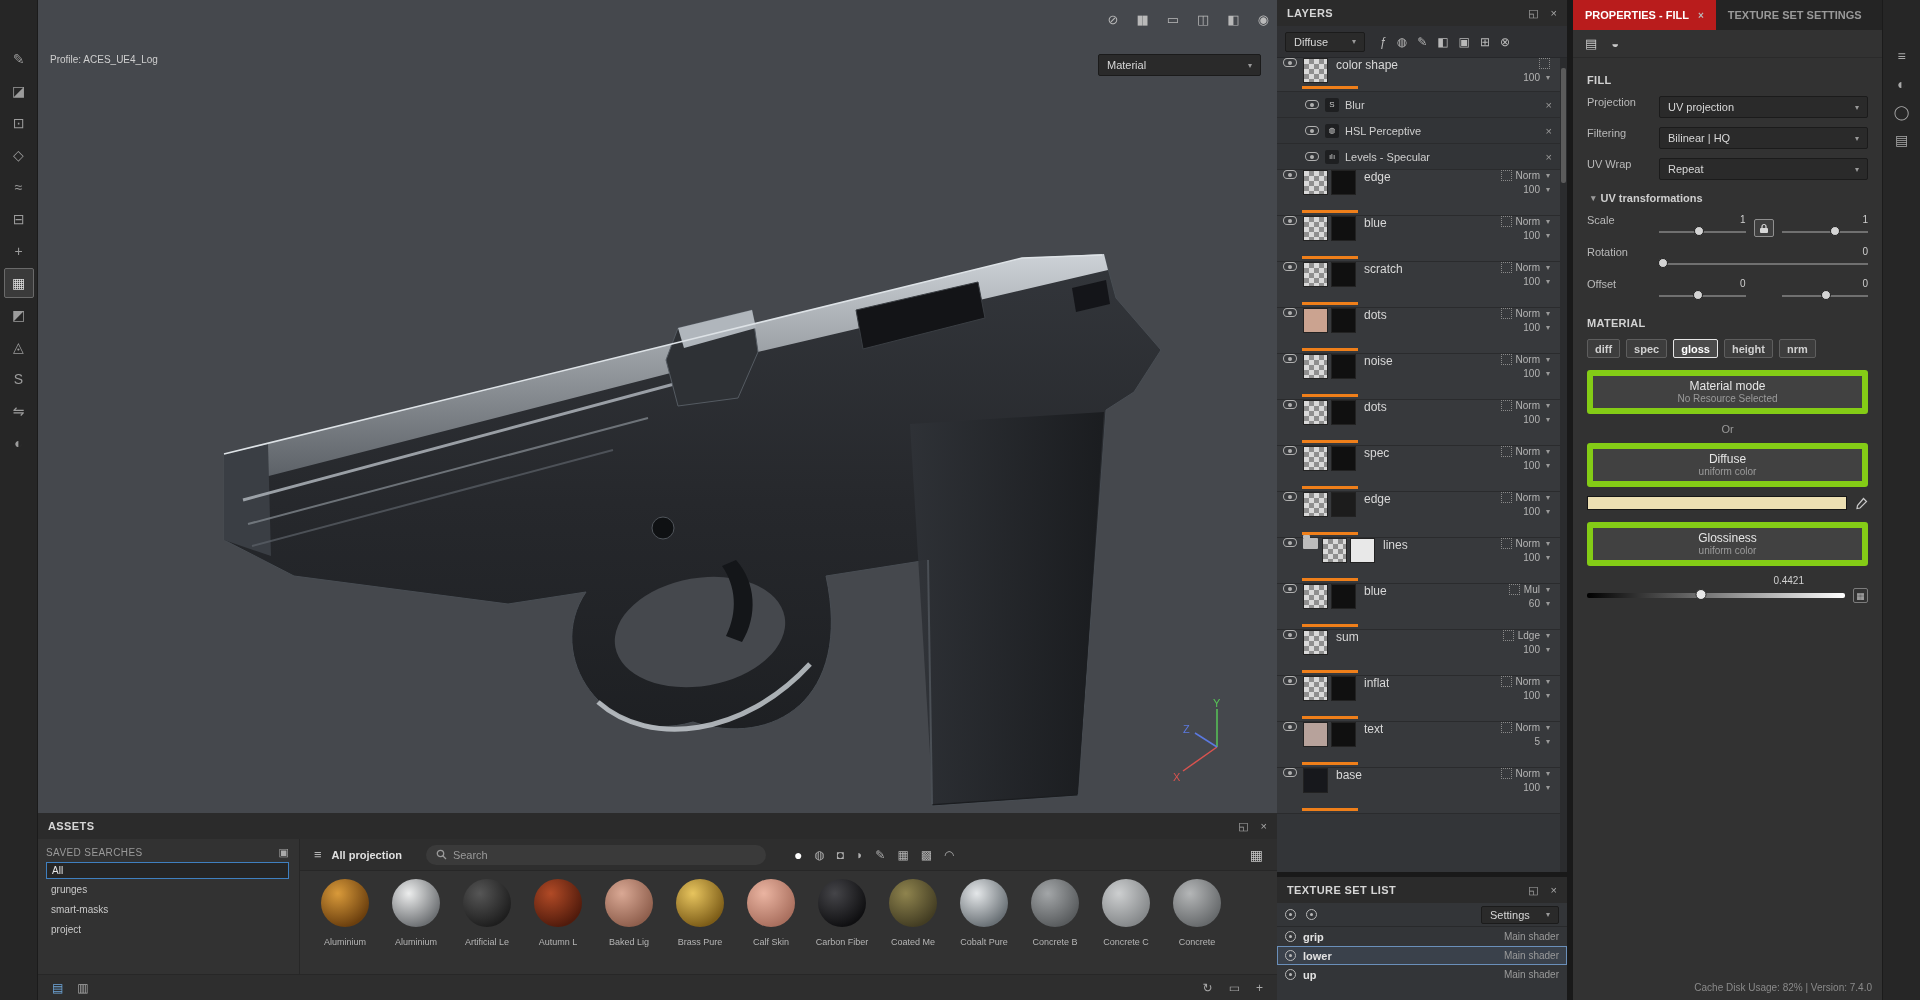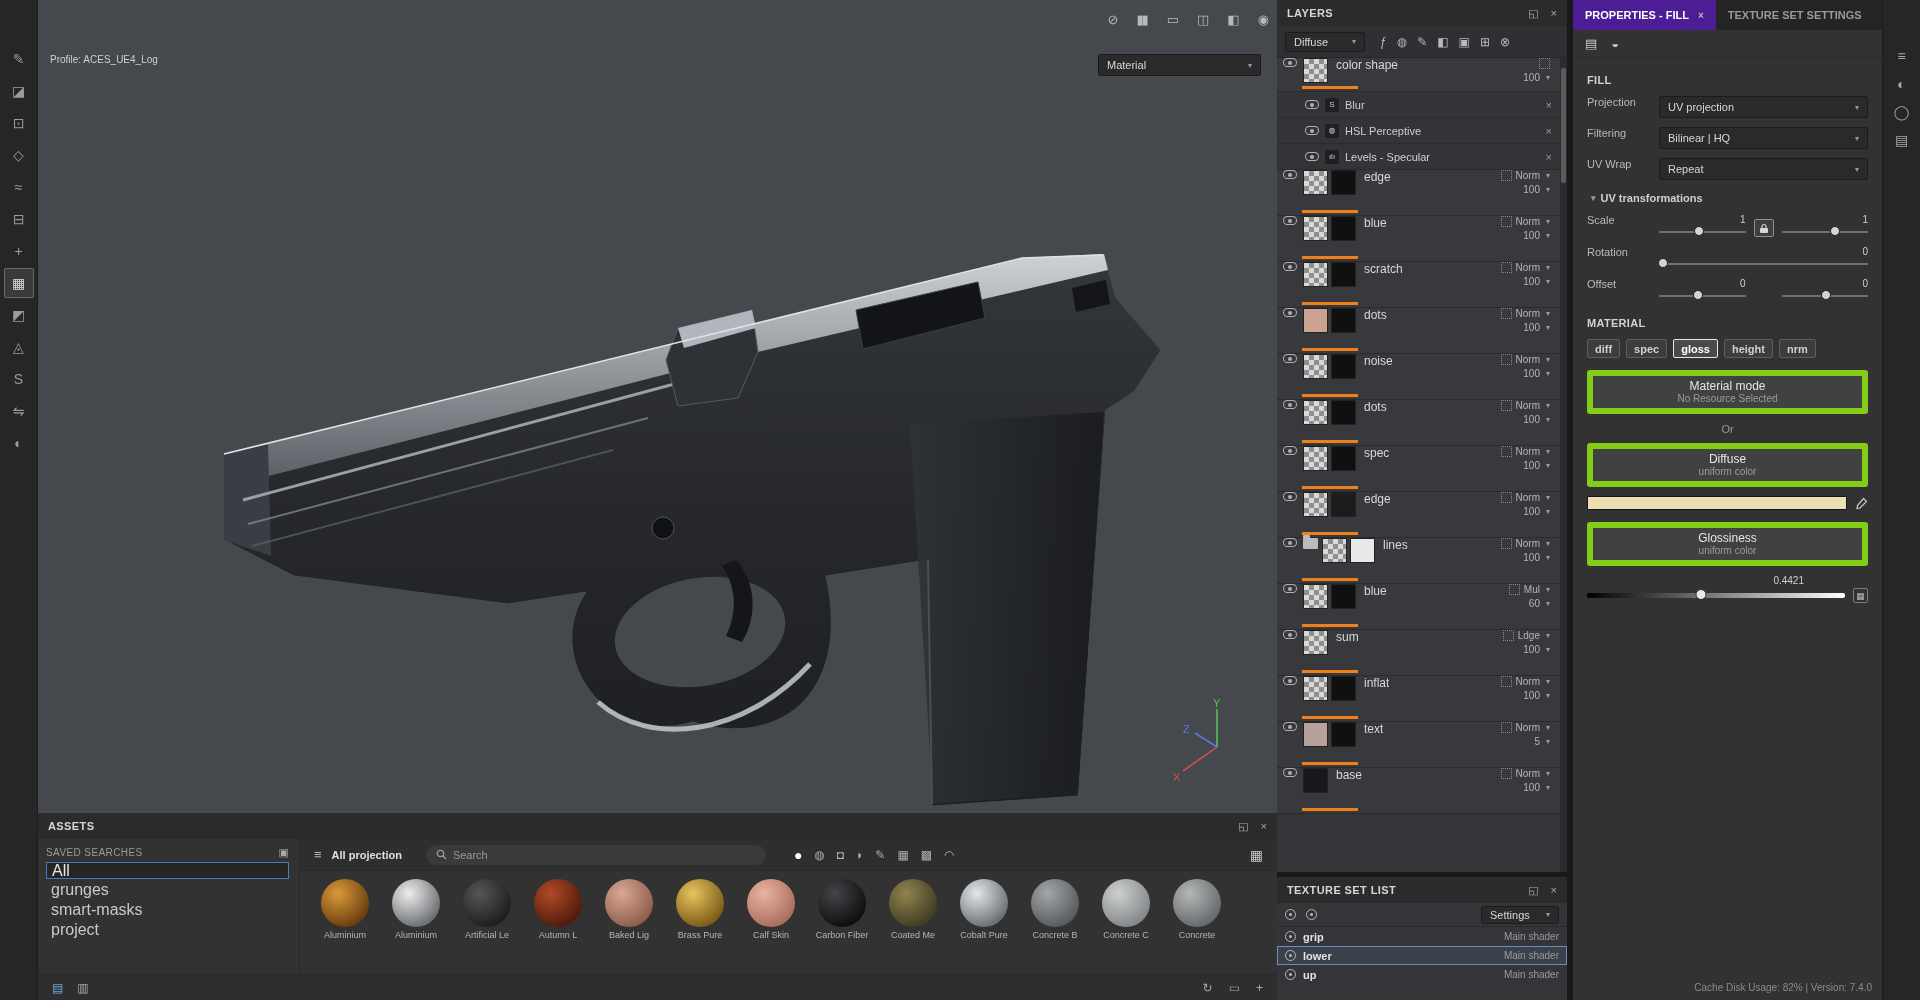--- a/index.html
+++ b/index.html
@@ -32,35 +32,35 @@
   .ptitle { font-size:11px; font-weight:bold; color:#d6d6d6; letter-spacing:.4px; }
   .phead-ics { margin-left:auto; display:flex; gap:12px; color:#a9a9a9; font-size:11px; }
 
   
   .assets { position:absolute; left:38px; top:813px; width:1239px; height:187px; background:#323232; }
   .assets-body { position:absolute; top:26px; bottom:26px; left:0; right:0; display:flex; }
   .saved-col { width:262px; border-right:1px solid #272727; padding:7px 10px 0 8px; }
   .saved-cap { display:flex; align-items:center; }
   .saved-label { font-size:10px; color:#9a9a9a; letter-spacing:.4px; }
   .save-ic { margin-left:auto; color:#a9a9a9; font-size:11px; }
-  .ssearch { height:17px; line-height:16px; font-size:16px; color:#c9c9c9; padding:0 5px; margin-top:3px; }
+  .ssearch { height:17px; line-height:16px; font-size:10px; color:#c9c9c9; padding:0 5px; margin-top:3px; }
   .ssearch.sel { background:#252525; border:1px solid #3f7fbf; color:#e6e6e6; }
   .lib-col { flex:1; display:flex; flex-direction:column; }
   .lib-toolbar { height:32px; background:#2e2e2e; display:flex; align-items:center; gap:10px; padding:0 14px; border-bottom:1px solid #272727; }
   .menu-ic { color:#b5b5b5; font-size:13px; }
   .lib-name { font-size:11px; font-weight:bold; color:#e0e0e0; display:flex; align-items:center; gap:4px; }
   .searchbox { width:340px; height:20px; background:#3a3a3a; border-radius:10px; display:flex; align-items:center; gap:6px; padding:0 10px; margin-left:14px; }
   .searchbox input { flex:1; background:transparent; border:none; outline:none; color:#d5d5d5; font-size:11px; font-family:"Liberation Sans",sans-serif; }
   .searchbox input::placeholder { color:#9a9a9a; }
   .f-icons { display:flex; gap:12px; margin-left:18px; align-items:center; }
   .f-ic { color:#b0b0b0; font-size:12px; }
   .f-ic.active { color:#ffffff; font-size:14px; }
   .grid-ic { margin-left:auto; color:#c5c5c5; font-size:14px; }
   .mat-strip { display:flex; gap:9px; padding:8px 14px 0 14px; overflow:hidden; }
-  .mat { width:62px; display:flex; flex-direction:column; align-items:center; gap:3px; }
+  .mat { width:62px; display:flex; flex-direction:column; align-items:center; gap:10px; }
   .sphere { width:48px; height:48px; border-radius:50%; }
   .mlabel { width:60px; font-size:9px; color:#b5b5b5; text-align:center; white-space:nowrap; overflow:hidden; text-overflow:ellipsis; }
   .assets-foot { position:absolute; left:0; right:0; bottom:0; height:26px; background:#2e2e2e; border-top:1px solid #272727;
                  display:flex; align-items:center; padding:0 14px; }
   .a-ic { color:#a9a9a9; font-size:12px; margin-right:14px; }
   .a-ic.active { color:#6fa8dc; }
   .av-right { margin-left:auto; display:flex; gap:16px; }
   .av-right .a-ic { margin-right:0; }
 
   
@@ -103,21 +103,21 @@
   .settings-dd { margin-left:auto; width:78px; height:18px; }
   .ts-row { height:19px; display:flex; align-items:center; gap:7px; padding:0 8px; }
   .ts-row.sel { background:#3a414b; box-shadow:inset 0 0 0 1px #6a8fba; }
   .ts-name { font-size:11px; font-weight:bold; color:#e2e2e2; }
   .ts-shader { margin-left:auto; font-size:10px; color:#9a9a9a; }
 
   
   .props { position:absolute; left:1573px; top:0; width:309px; height:1000px; background:#323232; }
   .ptabs { height:30px; background:#242424; display:flex; }
   .ptab { padding:0 12px; display:flex; align-items:center; font-size:11px; font-weight:bold; }
-  .ptab.active { background:#4c1d95; color:#ffffff; }
+  .ptab.active { background:#b91c1c; color:#ffffff; }
   .ptab .x { margin-left:9px; font-size:10px; color:#b9b9b9; }
   .ptab.inactive { color:#9a9a9a; }
   .props-icons { height:28px; display:flex; align-items:center; gap:14px; padding:0 12px; border-bottom:1px solid #2a2a2a; }
   .p-ic { color:#c9c9c9; font-size:13px; }
   .props-body { padding:12px 14px 0 14px; }
   .sect { font-size:11px; font-weight:bold; color:#d2d2d2; margin:4px 0 10px; letter-spacing:.3px; }
   .prow { display:flex; align-items:flex-start; margin-bottom:9px; }
   .plabel { width:72px; font-size:11px; color:#b9b9b9; flex:none; }
   .grow { flex:1; }
   .uvhdr { display:flex; align-items:center; gap:5px; font-size:11px; font-weight:bold; color:#cfcfcf; margin:12px 0 10px; }

